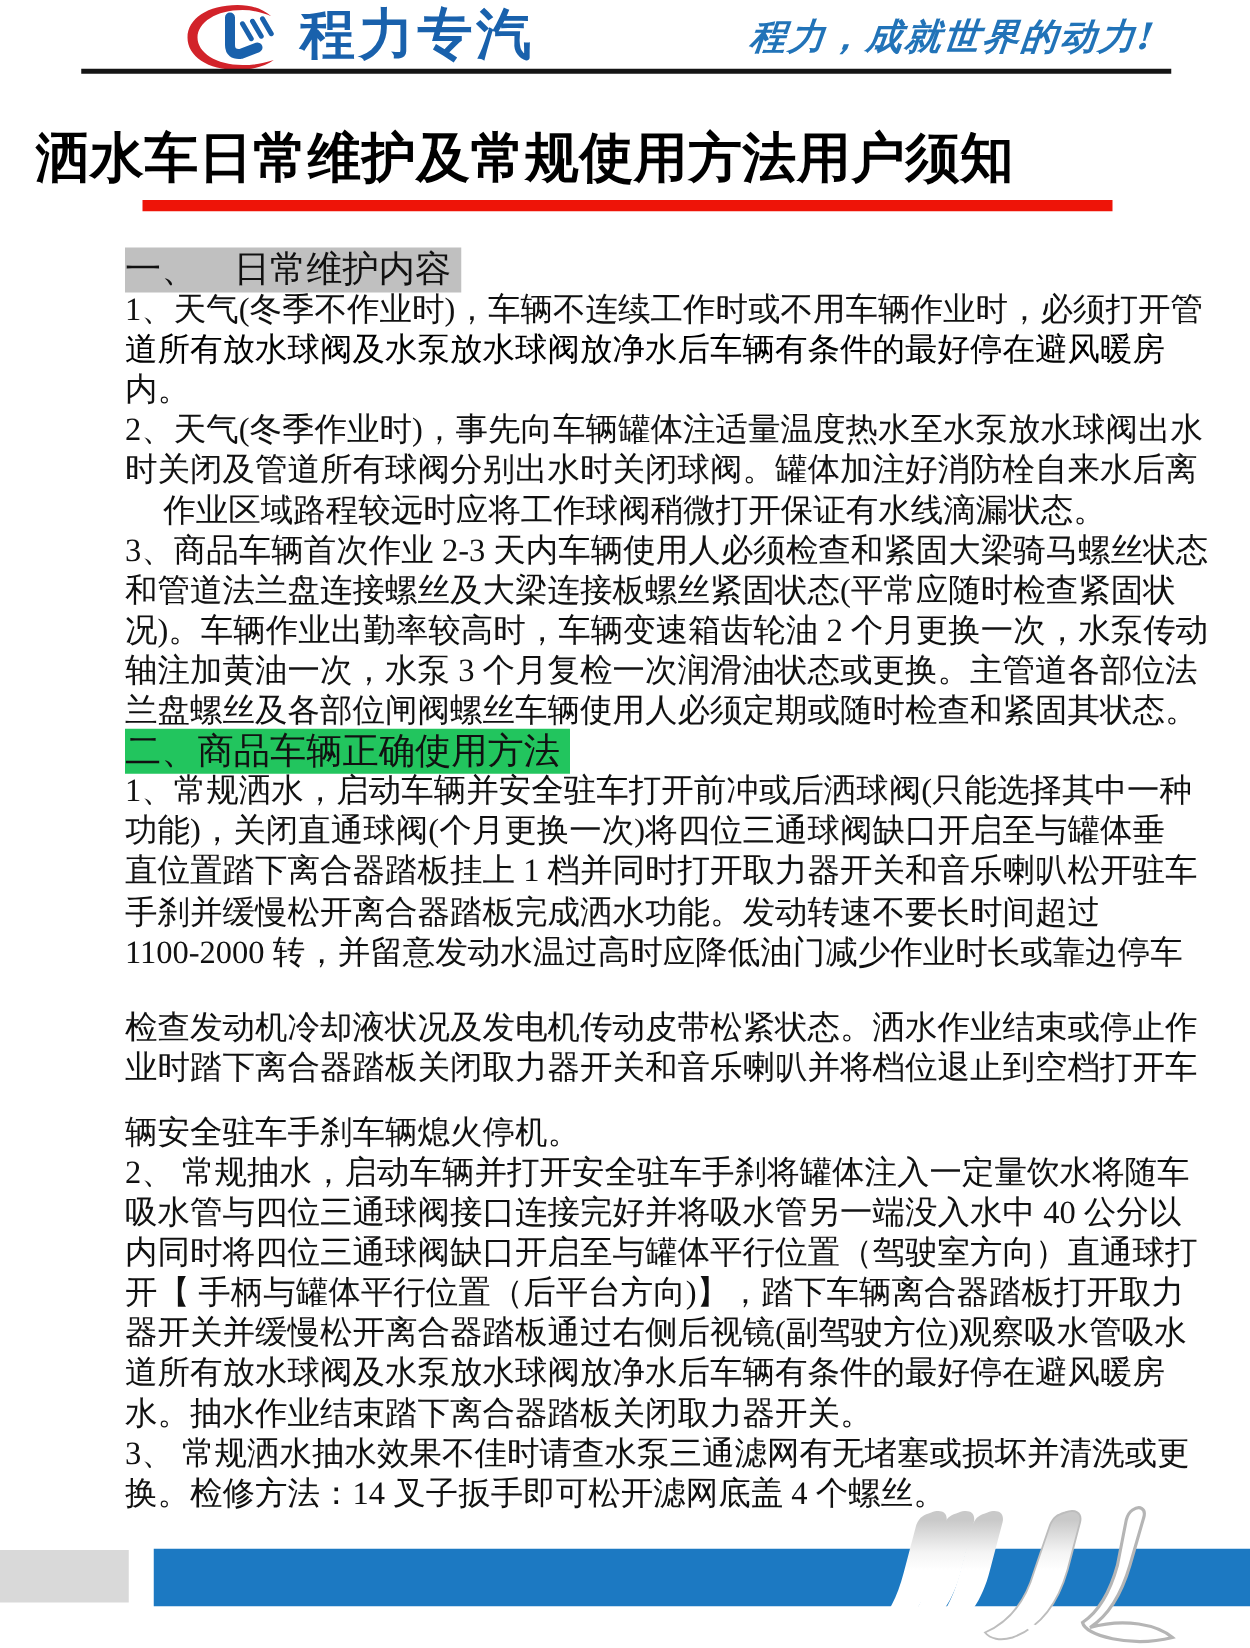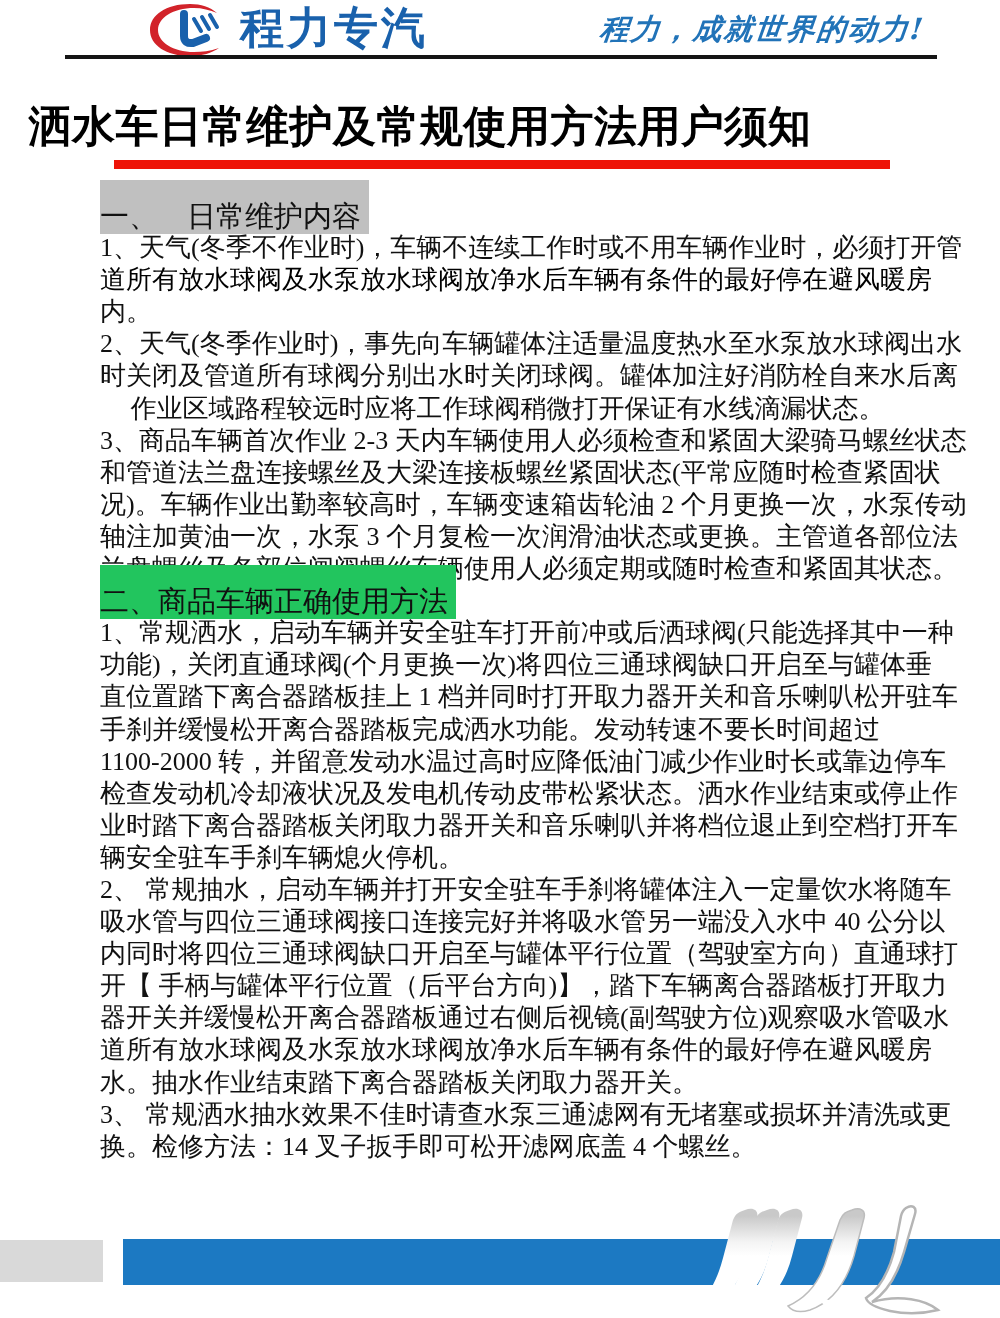--- a/index.html
+++ b/index.html
@@ -31,21 +31,21 @@
   }
   .title-rule { position:absolute; left:114px; top:160px; width:776px; height:9px; }
 
   
   .content { position:absolute; left:100px; top:200px; width:815px; }
   .line {
     height:32.1px; line-height:32.1px; font-size:26px; color:#111111;
     white-space:nowrap; letter-spacing:0;
   }
   .line.heading { font-size:29px; }
-  .line.heading .hl { padding:20px 8px 2px 0; }
+  .line.heading .hl { padding:2px 8px 2px 0; }
 
   
   .footer-gray { position:absolute; left:0; top:1240px; width:103px; height:42px; }
   .footer-bar  { position:absolute; left:123px; top:1239px; width:877px; height:46px; }
   .footer-swoosh { position:absolute; left:700px; top:1198px; width:300px; height:120px; }
 </style>
 </head>
 <body>
 
 <div class="page">
@@ -79,23 +79,23 @@
       <div class="line" style="color: rgb(17, 17, 17);">和管道法兰盘连接螺丝及大梁连接板螺丝紧固状态(平常应随时检查紧固状</div>
       <div class="line" style="color: rgb(17, 17, 17);">况)。车辆作业出勤率较高时，车辆变速箱齿轮油 2 个月更换一次，水泵传动</div>
       <div class="line" style="color: rgb(17, 17, 17);">轴注加黄油一次，水泵 3 个月复检一次润滑油状态或更换。主管道各部位法</div>
       <div class="line" style="color: rgb(17, 17, 17);">兰盘螺丝及各部位闸阀螺丝车辆使用人必须定期或随时检查和紧固其状态。</div>
       <div class="line heading"><span class="hl" style="background: #22c55e;">二、商品车辆正确使用方法</span></div>
       <div class="line" style="color: rgb(17, 17, 17);">1、常规洒水，启动车辆并安全驻车打开前冲或后洒球阀(只能选择其中一种</div>
       <div class="line" style="color: rgb(17, 17, 17);">功能)，关闭直通球阀(个月更换一次)将四位三通球阀缺口开启至与罐体垂</div>
       <div class="line" style="color: rgb(17, 17, 17);">直位置踏下离合器踏板挂上 1 档并同时打开取力器开关和音乐喇叭松开驻车</div>
       <div class="line" style="color: rgb(17, 17, 17);">手刹并缓慢松开离合器踏板完成洒水功能。发动转速不要长时间超过</div>
       <div class="line" style="color: rgb(17, 17, 17);">1100-2000 转，并留意发动水温过高时应降低油门减少作业时长或靠边停车</div>
-      <div class="line" style="color: rgb(17, 17, 17);">检查发动机冷却液状况及发电机传动皮带松紧状态。洒水作业结束或停止作</div>
+      <div class="line" style="color: rgb(17, 17, 17); margin-top: 28px;">检查发动机冷却液状况及发电机传动皮带松紧状态。洒水作业结束或停止作</div>
       <div class="line" style="color: rgb(17, 17, 17);">业时踏下离合器踏板关闭取力器开关和音乐喇叭并将档位退止到空档打开车</div>
-      <div class="line" style="color: rgb(17, 17, 17);">辆安全驻车手刹车辆熄火停机。</div>
+      <div class="line" style="color: rgb(17, 17, 17); margin-top: 20px;">辆安全驻车手刹车辆熄火停机。</div>
       <div class="line" style="color: rgb(17, 17, 17);">2、 常规抽水，启动车辆并打开安全驻车手刹将罐体注入一定量饮水将随车</div>
       <div class="line" style="color: rgb(17, 17, 17);">吸水管与四位三通球阀接口连接完好并将吸水管另一端没入水中 40 公分以</div>
       <div class="line" style="color: rgb(17, 17, 17);">内同时将四位三通球阀缺口开启至与罐体平行位置（驾驶室方向）直通球打</div>
       <div class="line" style="color: rgb(17, 17, 17);">开【 手柄与罐体平行位置（后平台方向)】，踏下车辆离合器踏板打开取力</div>
       <div class="line" style="color: rgb(17, 17, 17);">器开关并缓慢松开离合器踏板通过右侧后视镜(副驾驶方位)观察吸水管吸水</div>
       <div class="line" style="color: rgb(17, 17, 17);">道所有放水球阀及水泵放水球阀放净水后车辆有条件的最好停在避风暖房</div>
       <div class="line" style="color: rgb(17, 17, 17);">水。抽水作业结束踏下离合器踏板关闭取力器开关。</div>
       <div class="line" style="color: rgb(17, 17, 17);">3、 常规洒水抽水效果不佳时请查水泵三通滤网有无堵塞或损坏并清洗或更</div>
       <div class="line" style="color: rgb(17, 17, 17);">换。检修方法：14 叉子扳手即可松开滤网底盖 4 个螺丝。</div>
     </div>

